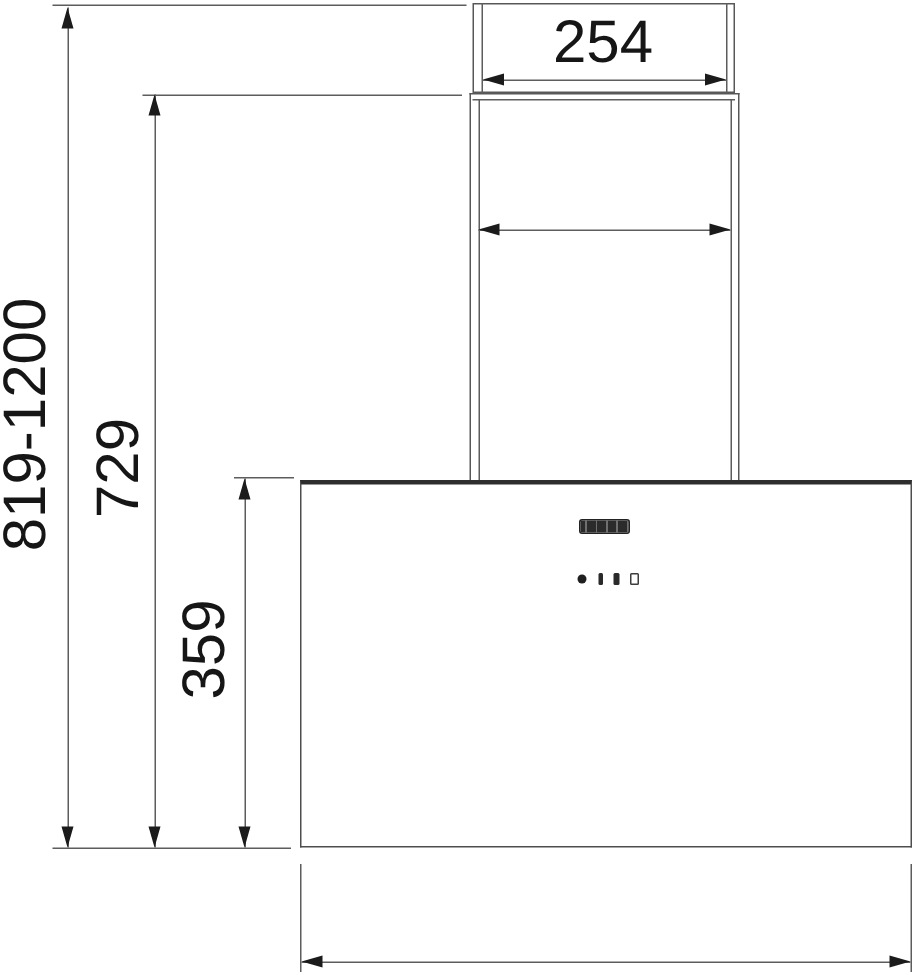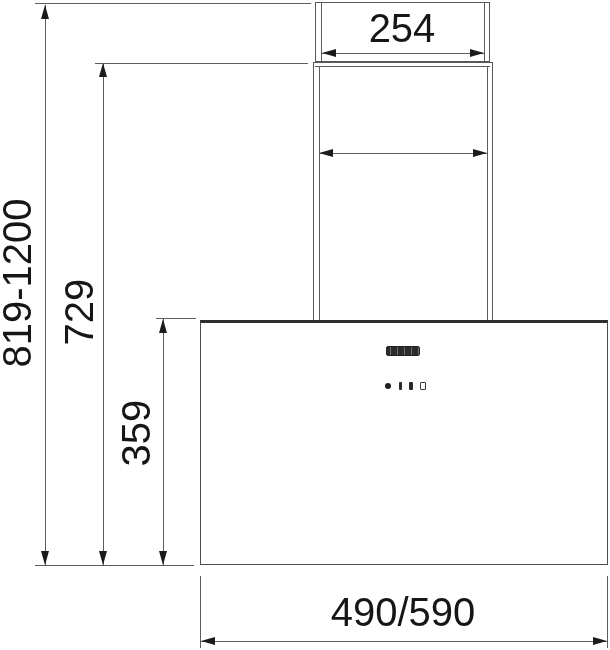--- a/index.html
+++ b/index.html
@@ -91,15 +91,14 @@
   <div class="arr arr-right" style="left:470px;top:49px;"></div>
   <div class="dim-label" style="left:402px;top:28px;">254</div>
 
   <div class="h-line" style="left:319px;top:153px;width:168px;"></div>
   <div class="arr arr-left" style="left:319px;top:149px;"></div>
   <div class="arr arr-right" style="left:473px;top:149px;"></div>
 
   <div class="h-line" style="left:201px;top:641px;width:406px;"></div>
   <div class="arr arr-left" style="left:201px;top:637px;"></div>
   <div class="arr arr-right" style="left:593px;top:637px;"></div>
-  <div class="dim-label" style="left:403px;top:612px;">490/590</div>
 
 </div>
 
 </body></html>

